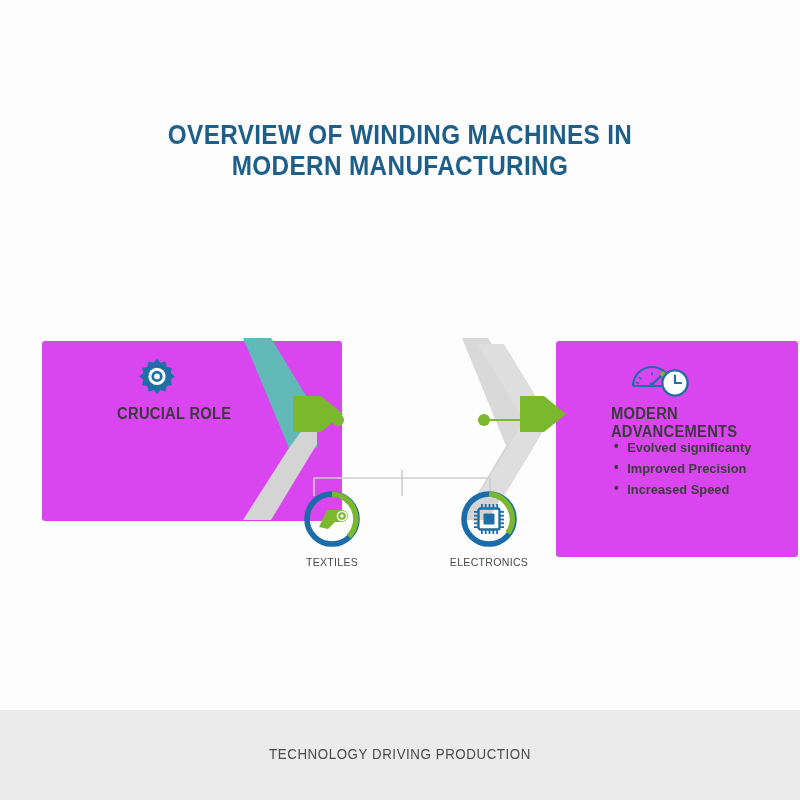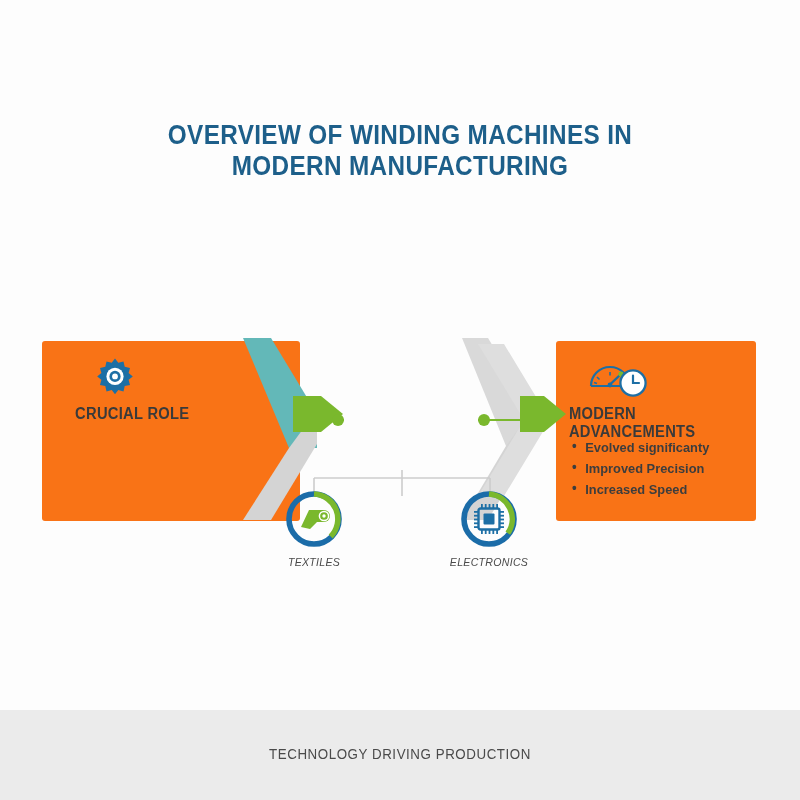--- a/index.html
+++ b/index.html
@@ -38,41 +38,42 @@
     letter-spacing: 0.4px;
     line-height: 31px;
     color: #1d5f8a;
     text-transform: uppercase;
     transform: scaleX(0.9);
   }
 
   
   .panel {
     position: absolute;
-    background: #f97316;
+    background: #d946ef;
     border-radius: 3px;
+    padding-left: 42px;
   }
   #panel-crucial-role {
     left: 42px;
     top: 333px;
     width: 258px;
     height: 180px;
   }
   #panel-key-industries {
     left: 318px;
     top: 333px;
     width: 196px;
     height: 132px;
     z-index: 4;
   }
   #panel-modern-advancements {
     left: 556px;
     top: 333px;
     width: 200px;
-    height: 180px;
+    height: 216px;
   }
 
   .panel-inner {
     position: relative;
     width: 100%;
     height: 100%;
   }
 
   .panel-icon {
     position: absolute;
@@ -209,23 +210,23 @@
     z-index: 3;
   }
 
   
   .industry-item {
     position: absolute;
     width: 86px;
     text-align: center;
     z-index: 5;
   }
-  #industry-textiles { left: 271px; top: 481px; font-style: italic; }
+  #industry-textiles { left: 289px; top: 481px; }
   #industry-automotive { left: 358px; top: 481px; }
-  #industry-electronics { left: 446px; top: 481px; font-style: italic; }
+  #industry-electronics { left: 446px; top: 481px; }
 
   .industry-circle {
     position: relative;
     width: 60px;
     height: 60px;
     margin: 0 auto;
   }
   .industry-circle .ring {
     position: absolute;
     inset: 0;

